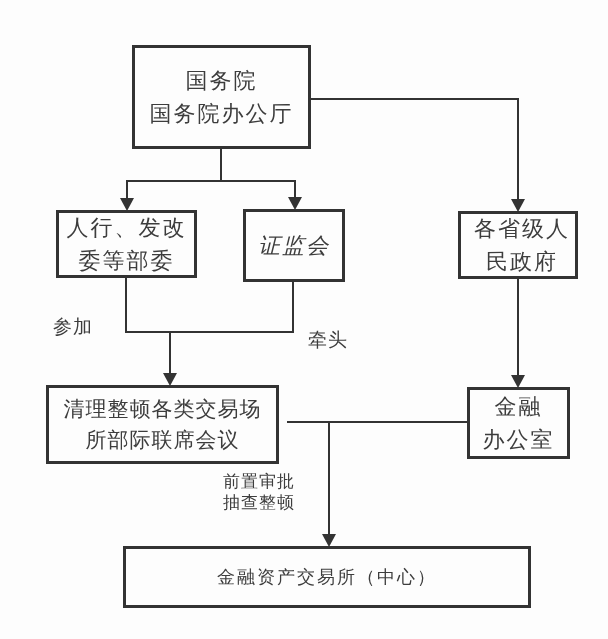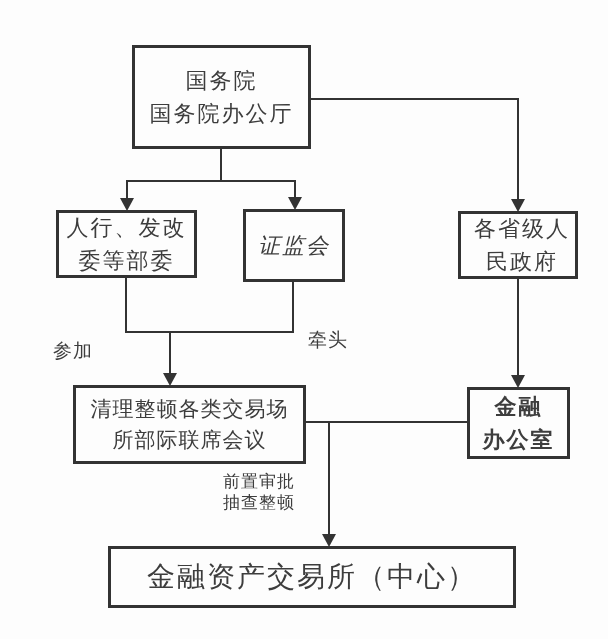--- a/index.html
+++ b/index.html
@@ -52,23 +52,23 @@
     height: 0;
     border-left: 7px solid transparent;
     border-right: 7px solid transparent;
     border-top: 13px solid #333333;
   }
   
   #box-state-council   { left:132px; top:45px;  width:179px; height:104px; }
   #box-ministries      { left:56px;  top:210px; width:141px; height:68px; }
   #box-csrc            { left:243px; top:209px; width:102px; height:73px;font-style:italic; }
   #box-provincial      { left:458px; top:211px; width:120px; height:68px;padding-left:8px; }
-  #box-joint           { left:73px;  top:385px; width:233px; height:79px; font-size:21px; line-height:1.45; letter-spacing:1px; }
-  #box-finance-office  { left:467px; top:387px; width:103px; height:72px;font-weight:bold; }
-  #box-exchange        { left:108px; top:546px; width:408px; height:62px; font-size:28px;font-family:Liberation Serif, serif; }
+  #box-joint           { left:46px;  top:385px; width:233px; height:79px; font-size:21px; line-height:1.45; letter-spacing:1px; }
+  #box-finance-office  { left:467px; top:387px; width:103px; height:72px; }
+  #box-exchange        { left:123px; top:546px; width:408px; height:62px; font-size:18px;font-family:Liberation Serif, serif; }
   
   #ln-sc-down          { left:220px; top:148px; width:2px;   height:34px; }
   #ln-split-h          { left:126px; top:180px; width:170px; height:2px; }
   #ln-to-ministries    { left:126px; top:180px; width:2px;   height:19px; }
   #ah-ministries       { left:120px; top:198px; }
   #ln-to-csrc          { left:294px; top:180px; width:2px;   height:18px; }
   #ah-csrc             { left:288px; top:197px; }
   #ln-sc-right         { left:309px; top:98px;  width:210px; height:2px; }
   #ln-to-provincial    { left:517px; top:98px;  width:2px;   height:101px; }
   #ah-provincial       { left:511px; top:199px; }
@@ -76,21 +76,21 @@
   #ln-csrc-down        { left:292px; top:281px; width:2px;   height:52px; }
   #ln-merge-h          { left:125px; top:331px; width:169px; height:2px; }
   #ln-to-joint         { left:169px; top:331px; width:2px;   height:43px; }
   #ah-joint            { left:163px; top:373px; }
   #ln-joint-finance    { left:287px; top:421px; width:180px; height:2px; }
   #ln-to-exchange      { left:328px; top:421px; width:2px;   height:114px; }
   #ah-exchange         { left:322px; top:534px; }
   #ln-prov-down        { left:517px; top:278px; width:2px;   height:98px; }
   #ah-finance          { left:511px; top:375px; }
   
-  #lbl-participate     { left:53px;  top:314px;margin-top:24px; }
+  #lbl-participate     { left:53px;  top:314px; }
   #lbl-lead            { left:308px; top:327px; }
   #lbl-pre-approval    { left:203px; top:471px; width:92px; }
   #lbl-new-setup       { left:369px; top:471px; width:92px; }
 </style>
 </head>
 <body>
 
 <div id="canvas">
 
   <div class="line" id="ln-sc-down"></div>

